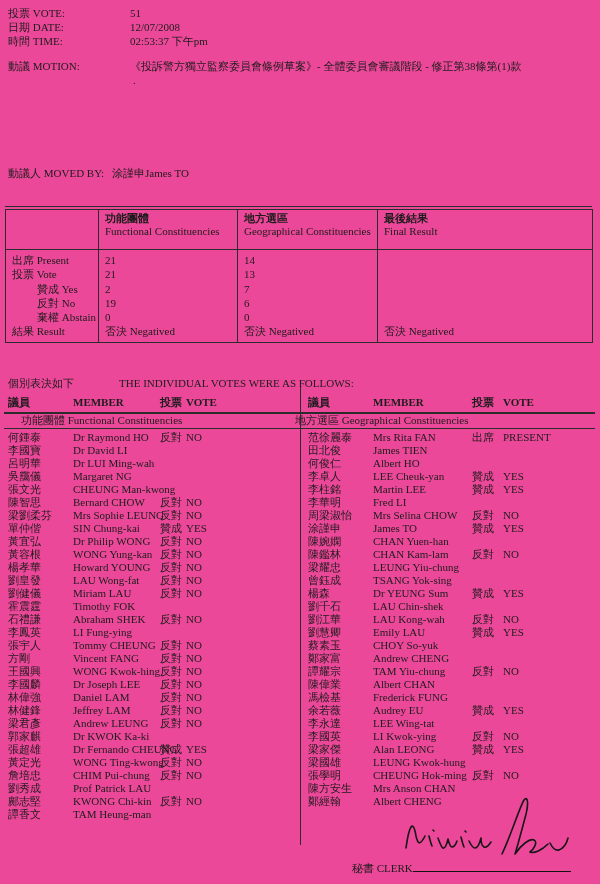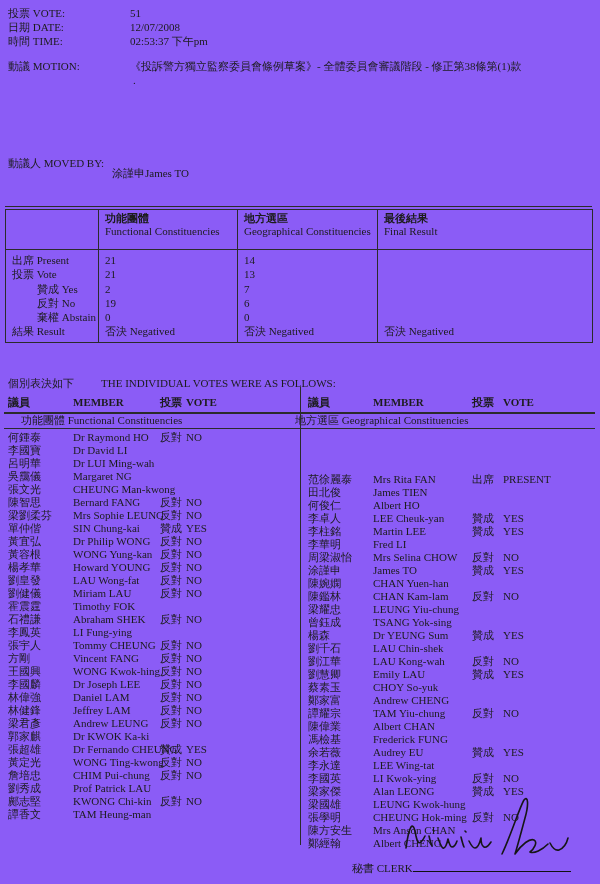--- a/index.html
+++ b/index.html
@@ -1,73 +1,73 @@
 <!DOCTYPE html>
 <html><head>
 <meta charset="utf-8">
 <style>
   * { box-sizing: border-box; margin: 0; padding: 0; }
   html,body { background:#e9e9e6; }
   .page {
     position: relative;
     width: 600px; height: 884px;
     margin: 0 auto;
-    background: #8b5cf6;
+    background: #ec4899;
     color: #1c1c1c;
     font-family: "Liberation Serif", "DejaVu Serif", serif;
     font-size: 11px;
     overflow: hidden;
   }
 
   
   .meta-row { position: absolute; left: 8px; width: 580px; height: 14px; line-height: 14px; }
   .meta-label { position: absolute; left: 0; }
   .meta-value { position: absolute; left: 122px; }
 
   
   .motion-label { position: absolute; left: 8px; top: 59px; text-align: center; }
   .motion-text  { position: absolute; left: 130px; top: 59px; width: 462px; line-height: 14px; }
   .motion-period { position: absolute; left: 133px; top: 74px; }
 
-  .moved-label { position: absolute; left: 8px; top: 156px; }
+  .moved-label { position: absolute; left: 8px; top: 166px; }
   .moved-value { position: absolute; left: 112px; top: 166px; }
 
   
   .sum-topline { position: absolute; left: 5px; top: 206px; width: 587px; height: 1px; background: #2b2b2b; }
   table.summary {
     position: absolute; left: 5px; top: 209px; width: 587px;
     border-collapse: collapse; table-layout: fixed;
   }
   table.summary td { border: 1px solid #2b2b2b; vertical-align: top; padding: 2px 6px 3px 6px; }
   .hdr-cn { font-weight: 600; line-height: 13px; }
   .hdr-en { line-height: 13px; }
   .sum-cell-inner { padding-top: 1px; }
   .sum-line { line-height: 14.3px; min-height: 14.3px; white-space: nowrap; }
   .sum-line.indent { padding-left: 25px; }
   thead.sum-head td { height: 40px; }
 
   
   .indiv-title-cn { position: absolute; left: 8px;  top: 376px; }
-  .indiv-title-en { position: absolute; left: 101px; top: 377px; }
+  .indiv-title-en { position: absolute; left: 119px; top: 377px; }
 
   .m-grid { display: grid; white-space: nowrap; }
   .grid-left  { grid-template-columns: 65px 87px 26px auto; padding-left: 8px; }
   .grid-right { grid-template-columns: 65px 99px 31px auto; padding-left: 8px; }
 
   .ind-header-left  { position: absolute; left: 0;    top: 395px; width: 300px; line-height: 14px; font-weight: 600; }
   .ind-header-right { position: absolute; left: 300px; top: 395px; width: 300px; line-height: 14px; font-weight: 600; }
 
   .ind-headline  { position: absolute; left: 4px; top: 412px; width: 591px; height: 2px; background: #2b2b2b; }
   .ind-sectline  { position: absolute; left: 4px; top: 428px; width: 591px; height: 1px; background: #2b2b2b; }
 
   .sect-left  { position: absolute; left: 8px;   top: 414px; line-height: 13px; margin-left: 13px; }
   .sect-right { position: absolute; left: 295px; top: 414px; line-height: 13px; }
 
   .rows-left  { position: absolute; left: 0;     top: 431px; width: 300px; }
-  .rows-right { position: absolute; left: 300px; top: 431px; width: 300px; margin-top: 42px; }
+  .rows-right { position: absolute; left: 300px; top: 431px; width: 300px; }
   .m-row { line-height: 13px; height: 13px; }
   .col-divider { position: absolute; left: 300px; top: 387px; width: 1px; height: 458px; background: #2b2b2b; }
 
   
   .clerk-row { position: absolute; left: 352px; top: 861px; white-space: nowrap; }
   .sig-line { display: inline-block; width: 158px; border-bottom: 1.5px solid #111; height: 10px; }
   .signature { position: absolute; left: 398px; top: 796px; }
 </style>
 </head>
 <body>
@@ -221,21 +221,21 @@
     <span></span>
   </div>
       <div class="m-row m-grid grid-left">
     <span>張文光</span>
     <span>CHEUNG Man-kwong</span>
     <span></span>
     <span></span>
   </div>
       <div class="m-row m-grid grid-left">
     <span>陳智思</span>
-    <span>Bernard FANG</span>
+    <span>Bernard CHOW</span>
     <span>反對</span>
     <span>NO</span>
   </div>
       <div class="m-row m-grid grid-left">
     <span>梁劉柔芬</span>
     <span>Mrs Sophie LEUNG</span>
     <span>反對</span>
     <span>NO</span>
   </div>
       <div class="m-row m-grid grid-left">

